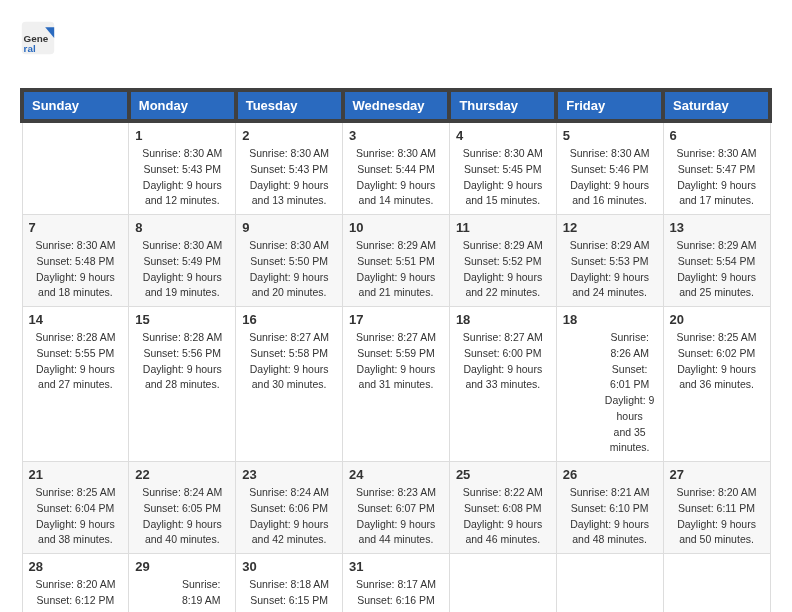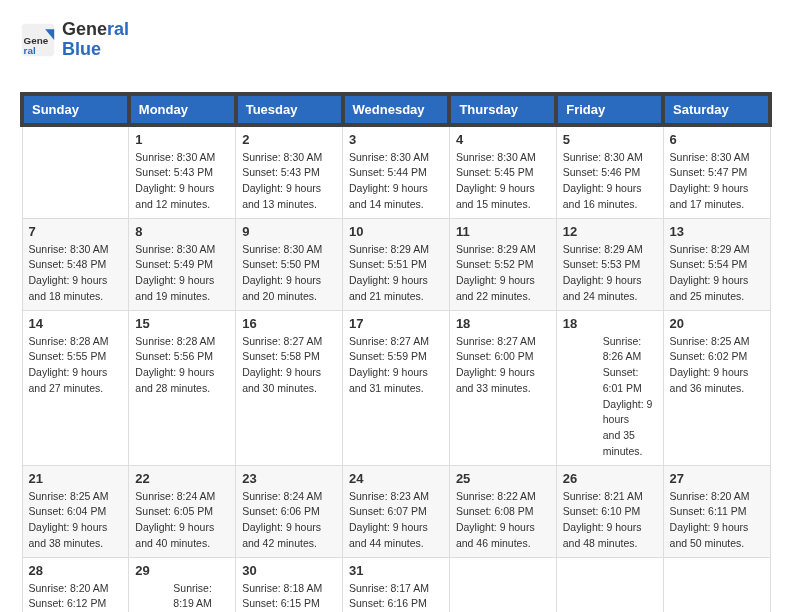--- a/index.html
+++ b/index.html
@@ -73,37 +73,37 @@
     }
     .day-number {
       font-size: 13px;
       font-weight: bold;
       margin-bottom: 3px;
     }
     .day-info {
       font-size: 10.5px;
       line-height: 1.5;
       color: #333;
+      text-align: center;
     }
     .empty-cell {
       background: #fff !important;
     }
   </style>
 </head>
 <body>
 
 <div class="header">
   <div class="logo">
     <svg class="logo-icon" viewBox="0 0 40 40">
       <rect x="2" y="2" width="36" height="36" rx="4" fill="#f0f0f0"></rect>
       <text x="4" y="24" font-size="11" font-weight="bold" fill="#333">Gene</text>
       <text x="4" y="35" font-size="11" font-weight="bold" fill="#2a6abf">ral</text>
       <polygon points="28,8 38,8 38,20" fill="#2a6abf"></polygon>
     </svg>
-    <div class="logo-text"><span class="logo-general" style="display:block">Gene<span class="logo-blue">ral</span></span><span class="logo-blue">Blue</span></div>
   </div>
   <div class="title-block">
     <div class="month-title"></div>
     <div class="subtitle"></div>
   </div>
 </div>
 
 <table class="calendar">
   <thead>
     <tr id="weekday-header">

